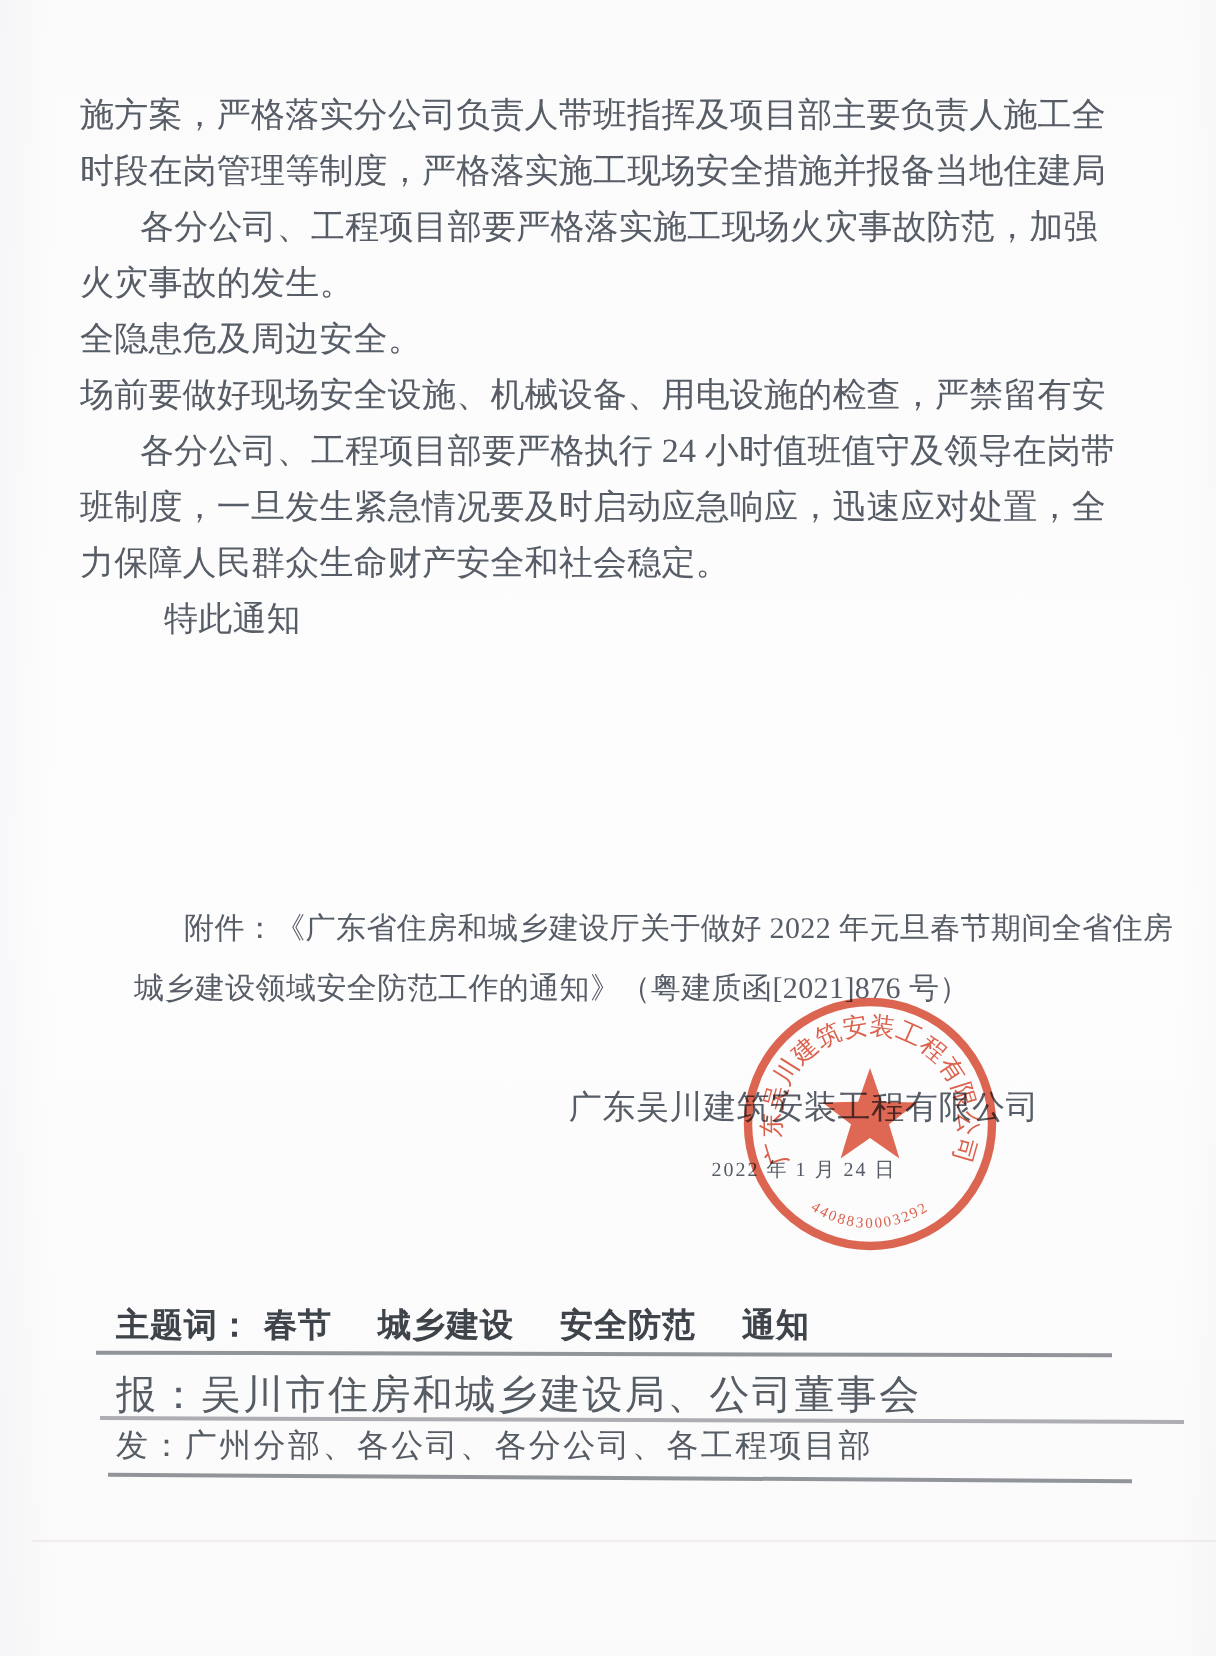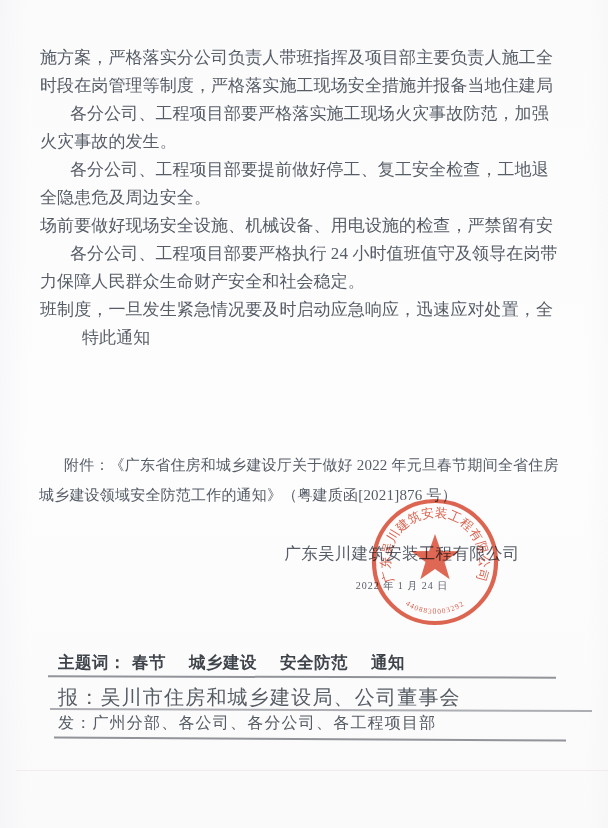--- a/index.html
+++ b/index.html
@@ -24,21 +24,21 @@
     position:absolute;left:40px;top:44px;width:514px;
     font-size:17px;line-height:28px;letter-spacing:0.1px;
   }
   .line{height:28px;white-space:nowrap;}
   .line.indent{padding-left:30px;}
   .line.indent2{padding-left:42px;}
   .attachment{
     position:absolute;left:39px;top:450px;width:530px;
     font-size:15px;line-height:30px;letter-spacing:0.2px;
   }
-  .attachment .line{height:30px;}
+  .attachment .line{height:30px;margin-left:28px;}
   .attachment .a1{padding-left:25px;}
   .signature{
     position:absolute;left:283px;top:541px;width:238px;text-align:center;
   }
   .signature .company{font-size:16.5px;line-height:26px;letter-spacing:0.3px;white-space:nowrap;}
   .signature .sig-date{font-size:10px;line-height:26px;letter-spacing:1px;margin-top:6px;white-space:nowrap;}
   .seal{
     position:absolute;left:368px;top:495px;width:134px;height:134px;
     mix-blend-mode:multiply;opacity:0.9;
   }
@@ -58,26 +58,25 @@
 </head>
 <body>
 
 <div class="page">
 
   <div class="body-text">
     <div class="line">施方案，严格落实分公司负责人带班指挥及项目部主要负责人施工全</div>
     <div class="line">时段在岗管理等制度，严格落实施工现场安全措施并报备当地住建局</div>
     <div class="line indent">各分公司、工程项目部要严格落实施工现场火灾事故防范，加强</div>
     <div class="line">火灾事故的发生。</div>
-    <div class="line indent">各分公司、工程项目部要提前做好停工、复工安全检查，工地退</div>
     <div class="line">全隐患危及周边安全。</div>
     <div class="line">场前要做好现场安全设施、机械设备、用电设施的检查，严禁留有安</div>
     <div class="line indent">各分公司、工程项目部要严格执行 24 小时值班值守及领导在岗带</div>
+    <div class="line">班制度，一旦发生紧急情况要及时启动应急响应，迅速应对处置，全</div>
     <div class="line">力保障人民群众生命财产安全和社会稳定。</div>
-    <div class="line">班制度，一旦发生紧急情况要及时启动应急响应，迅速应对处置，全</div>
     <div class="line indent2">特此通知</div>
   </div>
 
   <div class="attachment">
     <div class="line a1">附件：《广东省住房和城乡建设厅关于做好 2022 年元旦春节期间全省住房</div>
     <div class="line">城乡建设领域安全防范工作的通知》（粤建质函[2021]876 号）</div>
   </div>
 
   <div class="signature">
     <div class="company">广东吴川建筑安装工程有限公司</div>

